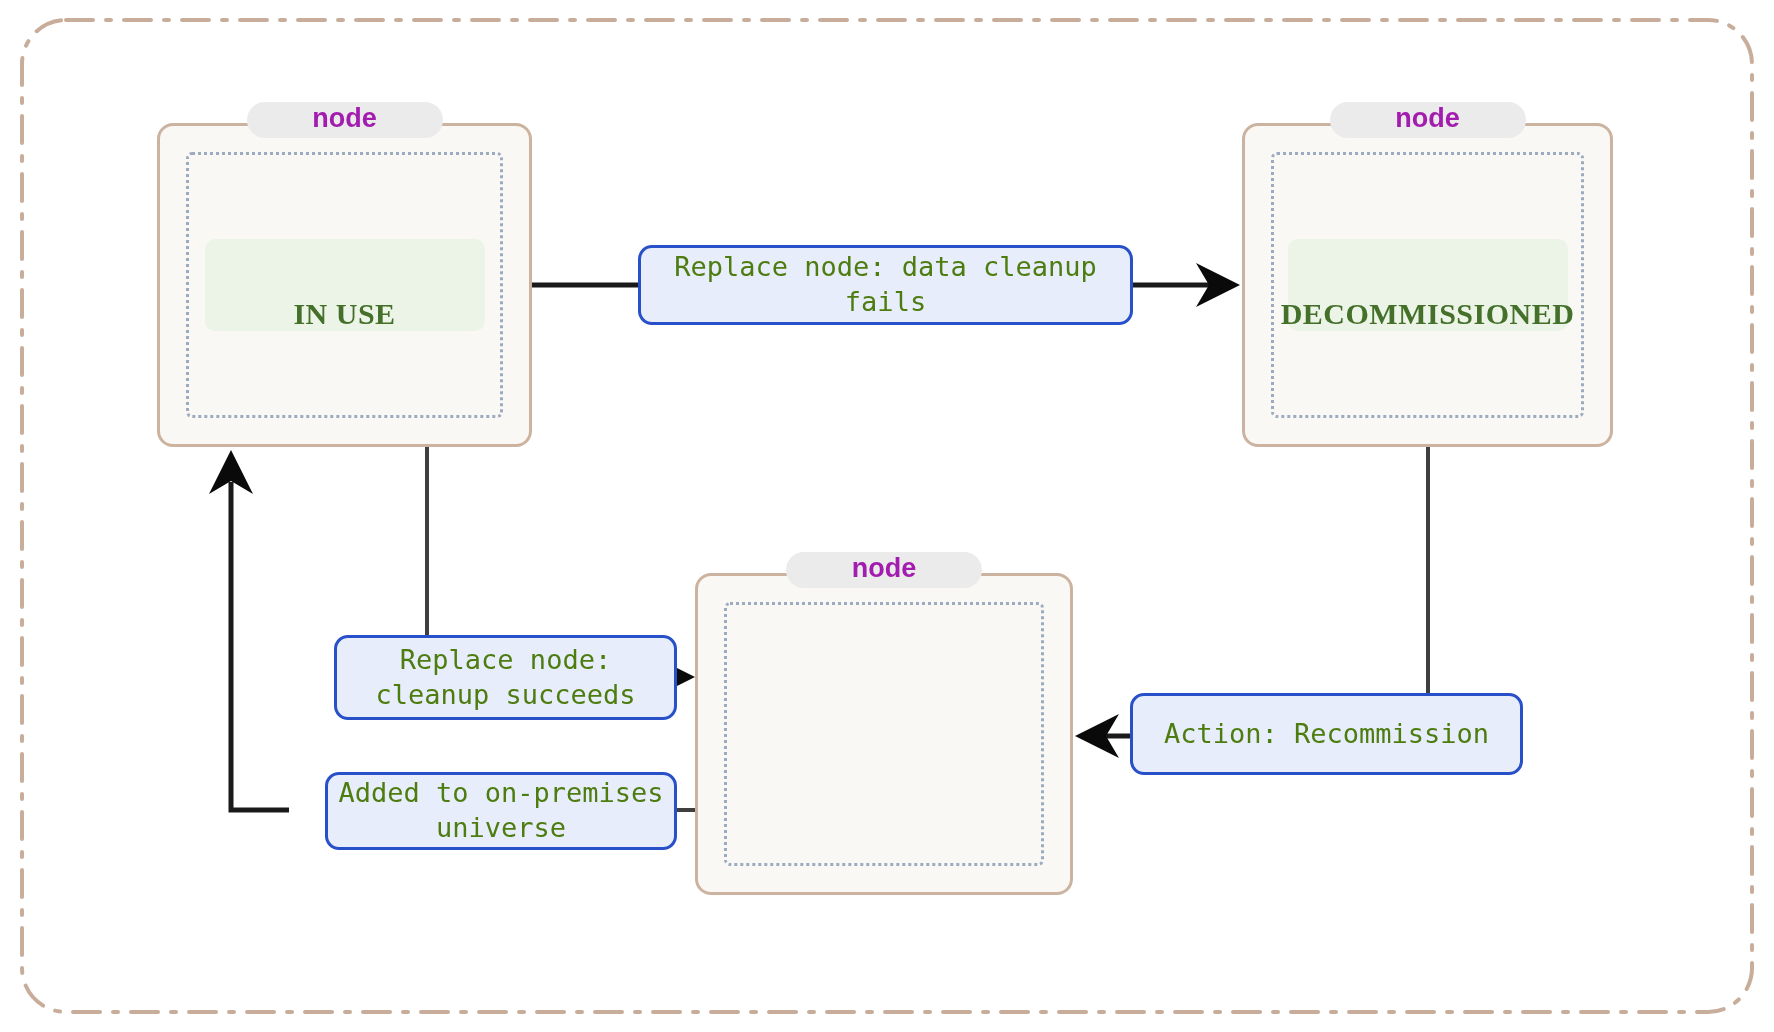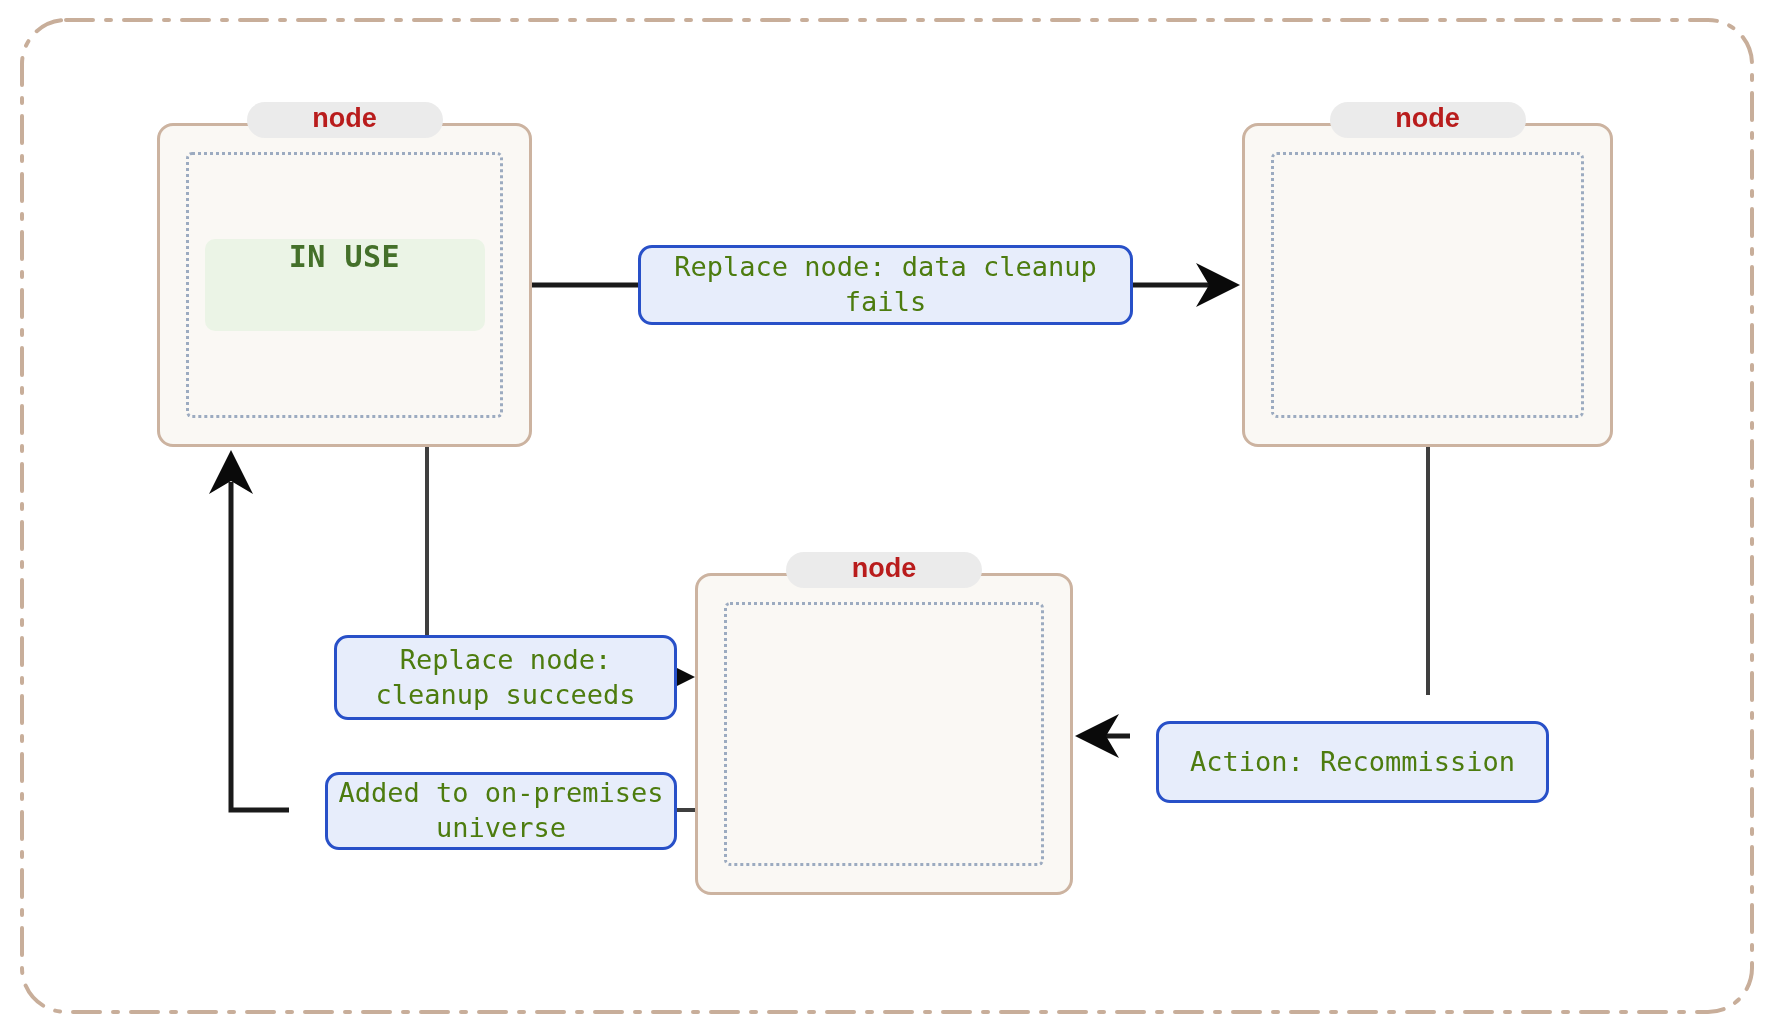--- a/index.html
+++ b/index.html
@@ -30,37 +30,37 @@
     left:50%;top:-24px;
     transform:translateX(-50%);
     width:196px;height:36px;
     background:#ebebeb;
     border-radius:999px;
     display:flex;align-items:center;justify-content:center;
     z-index:3;
   }
   .node-tab span{
     font-family:"Liberation Sans","DejaVu Sans",sans-serif;
-    font-weight:700;font-size:27px;color:#b91c1c;line-height:1;
+    font-weight:700;font-size:27px;color:#a21caf;line-height:1;
     padding-bottom:4px;
   }
   .dotted-frame{
     position:absolute;
     left:26px;right:26px;top:26px;bottom:26px;
     border:3px dotted #9cabc0;
     border-radius:6px;
   }
   .state-pill{
     position:absolute;
     left:50%;top:50%;
     transform:translate(-50%,-50%);
     width:280px;height:92px;
     background:#ebf4e6;
     border-radius:10px;
-    display:flex;align-items:flex-start;justify-content:center;
+    display:flex;align-items:flex-end;justify-content:center;font-family:Liberation Serif, serif;
   }
   .state-pill span{
     font-weight:700;font-size:30px;color:#44702a;
     letter-spacing:.5px;white-space:nowrap;
   }
 
   
   .edge-label{
     position:absolute;
     background:#e7edfb;
@@ -69,21 +69,21 @@
     box-sizing:border-box;
     display:flex;align-items:center;justify-content:center;
     text-align:center;
     font-size:27px;line-height:1.28;color:#4d7c0f;
     z-index:4;
     padding:0 10px;
   }
   .elabel-a{left:638px;top:245px;width:495px;height:80px;}
   .elabel-b{left:290px;top:635px;width:343px;height:85px;margin-left:44px;}
   .elabel-c{left:289px;top:772px;width:352px;height:78px;padding:0 2px;margin-left:36px;}
-  .elabel-d{left:1156px;top:693px;width:393px;height:82px;margin-top:28px;}
+  .elabel-d{left:1130px;top:693px;width:393px;height:82px;}
 </style>
 </head>
 <body>
 
 <div class="stage">
 
   <svg class="layer" viewBox="0 0 1774 1032" xmlns="http://www.w3.org/2000/svg">
 
     <rect x="22" y="20" width="1730" height="992" rx="44" fill="none" stroke="#c8ae9a" stroke-width="4" stroke-dasharray="27 13 5 13" stroke-linecap="round"></rect>
 
@@ -112,20 +112,23 @@
     <div class="state-pill">
       <span>IN USE</span>
     </div>
   </div>
 
   <div class="node-card node-decom">
     <div class="node-tab">
       <span>node</span>
     </div>
     <div class="dotted-frame"></div>
+    <div class="state-pill">
+      <span>DECOMMISSIONED</span>
+    </div>
   </div>
 
   <div class="node-card node-free">
     <div class="node-tab">
       <span>node</span>
     </div>
     <div class="dotted-frame"></div>
   </div>
 
   <div class="edge-label elabel-a">Replace node: data cleanup fails</div>

